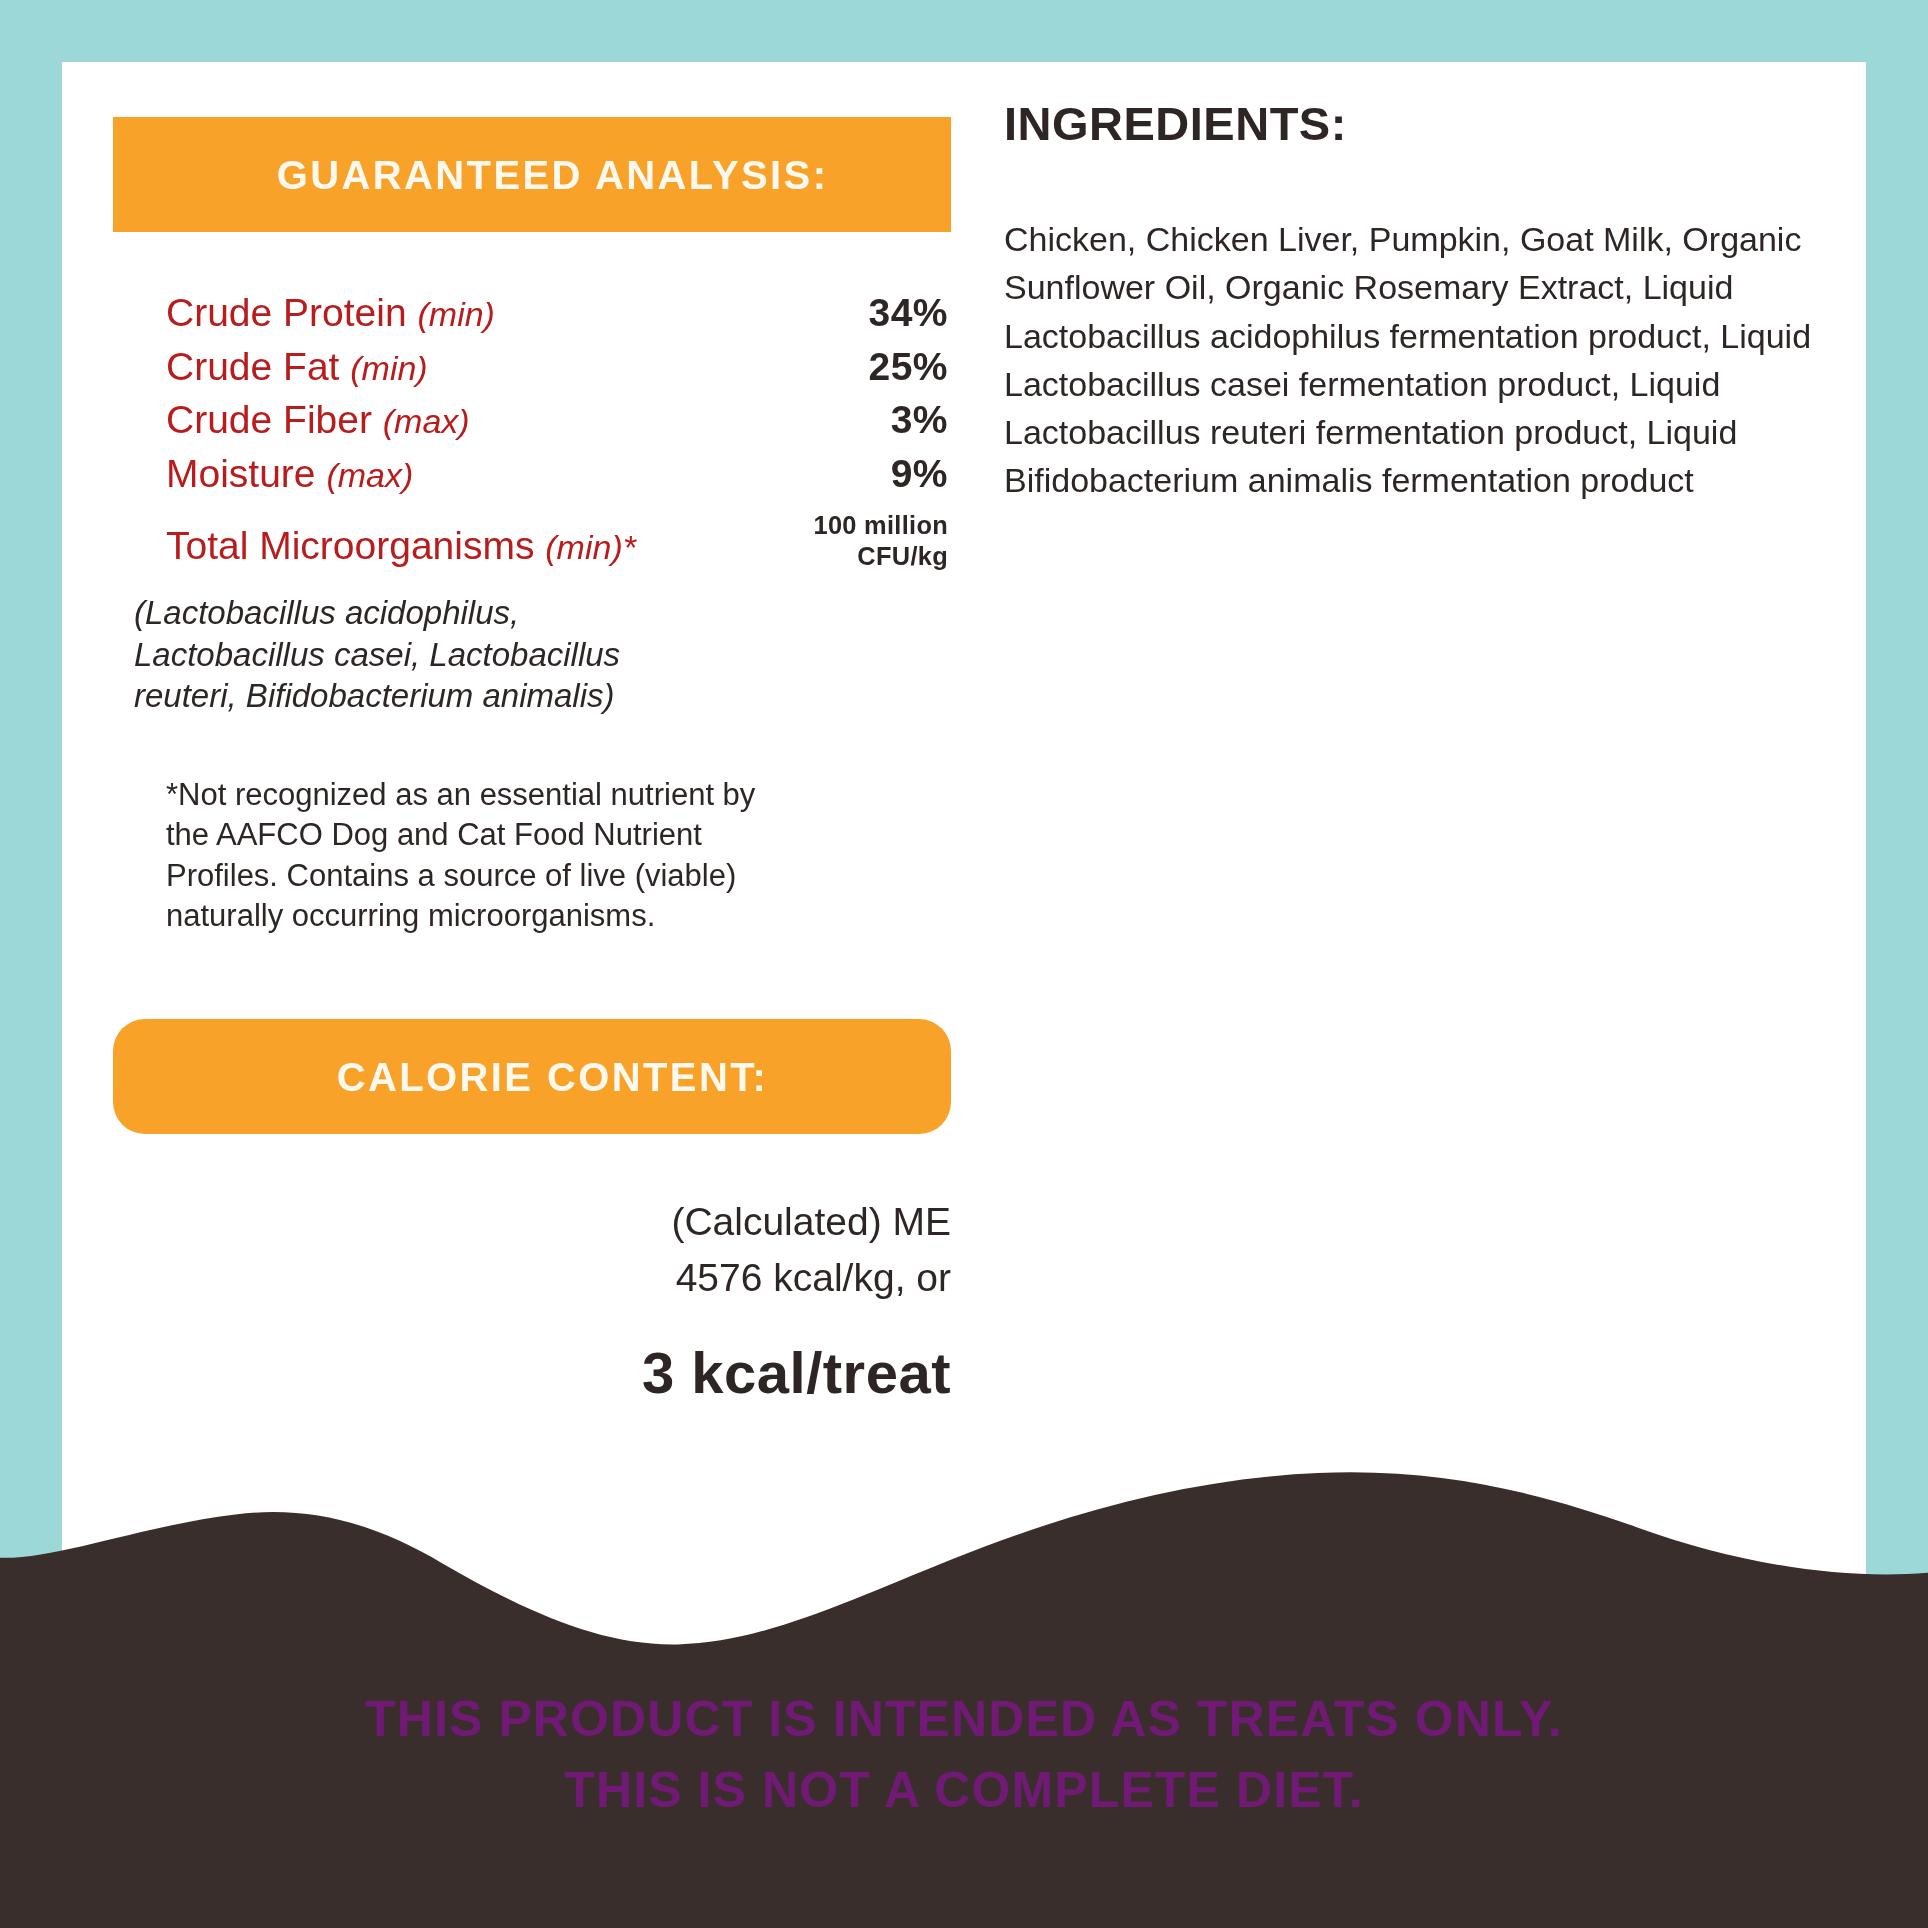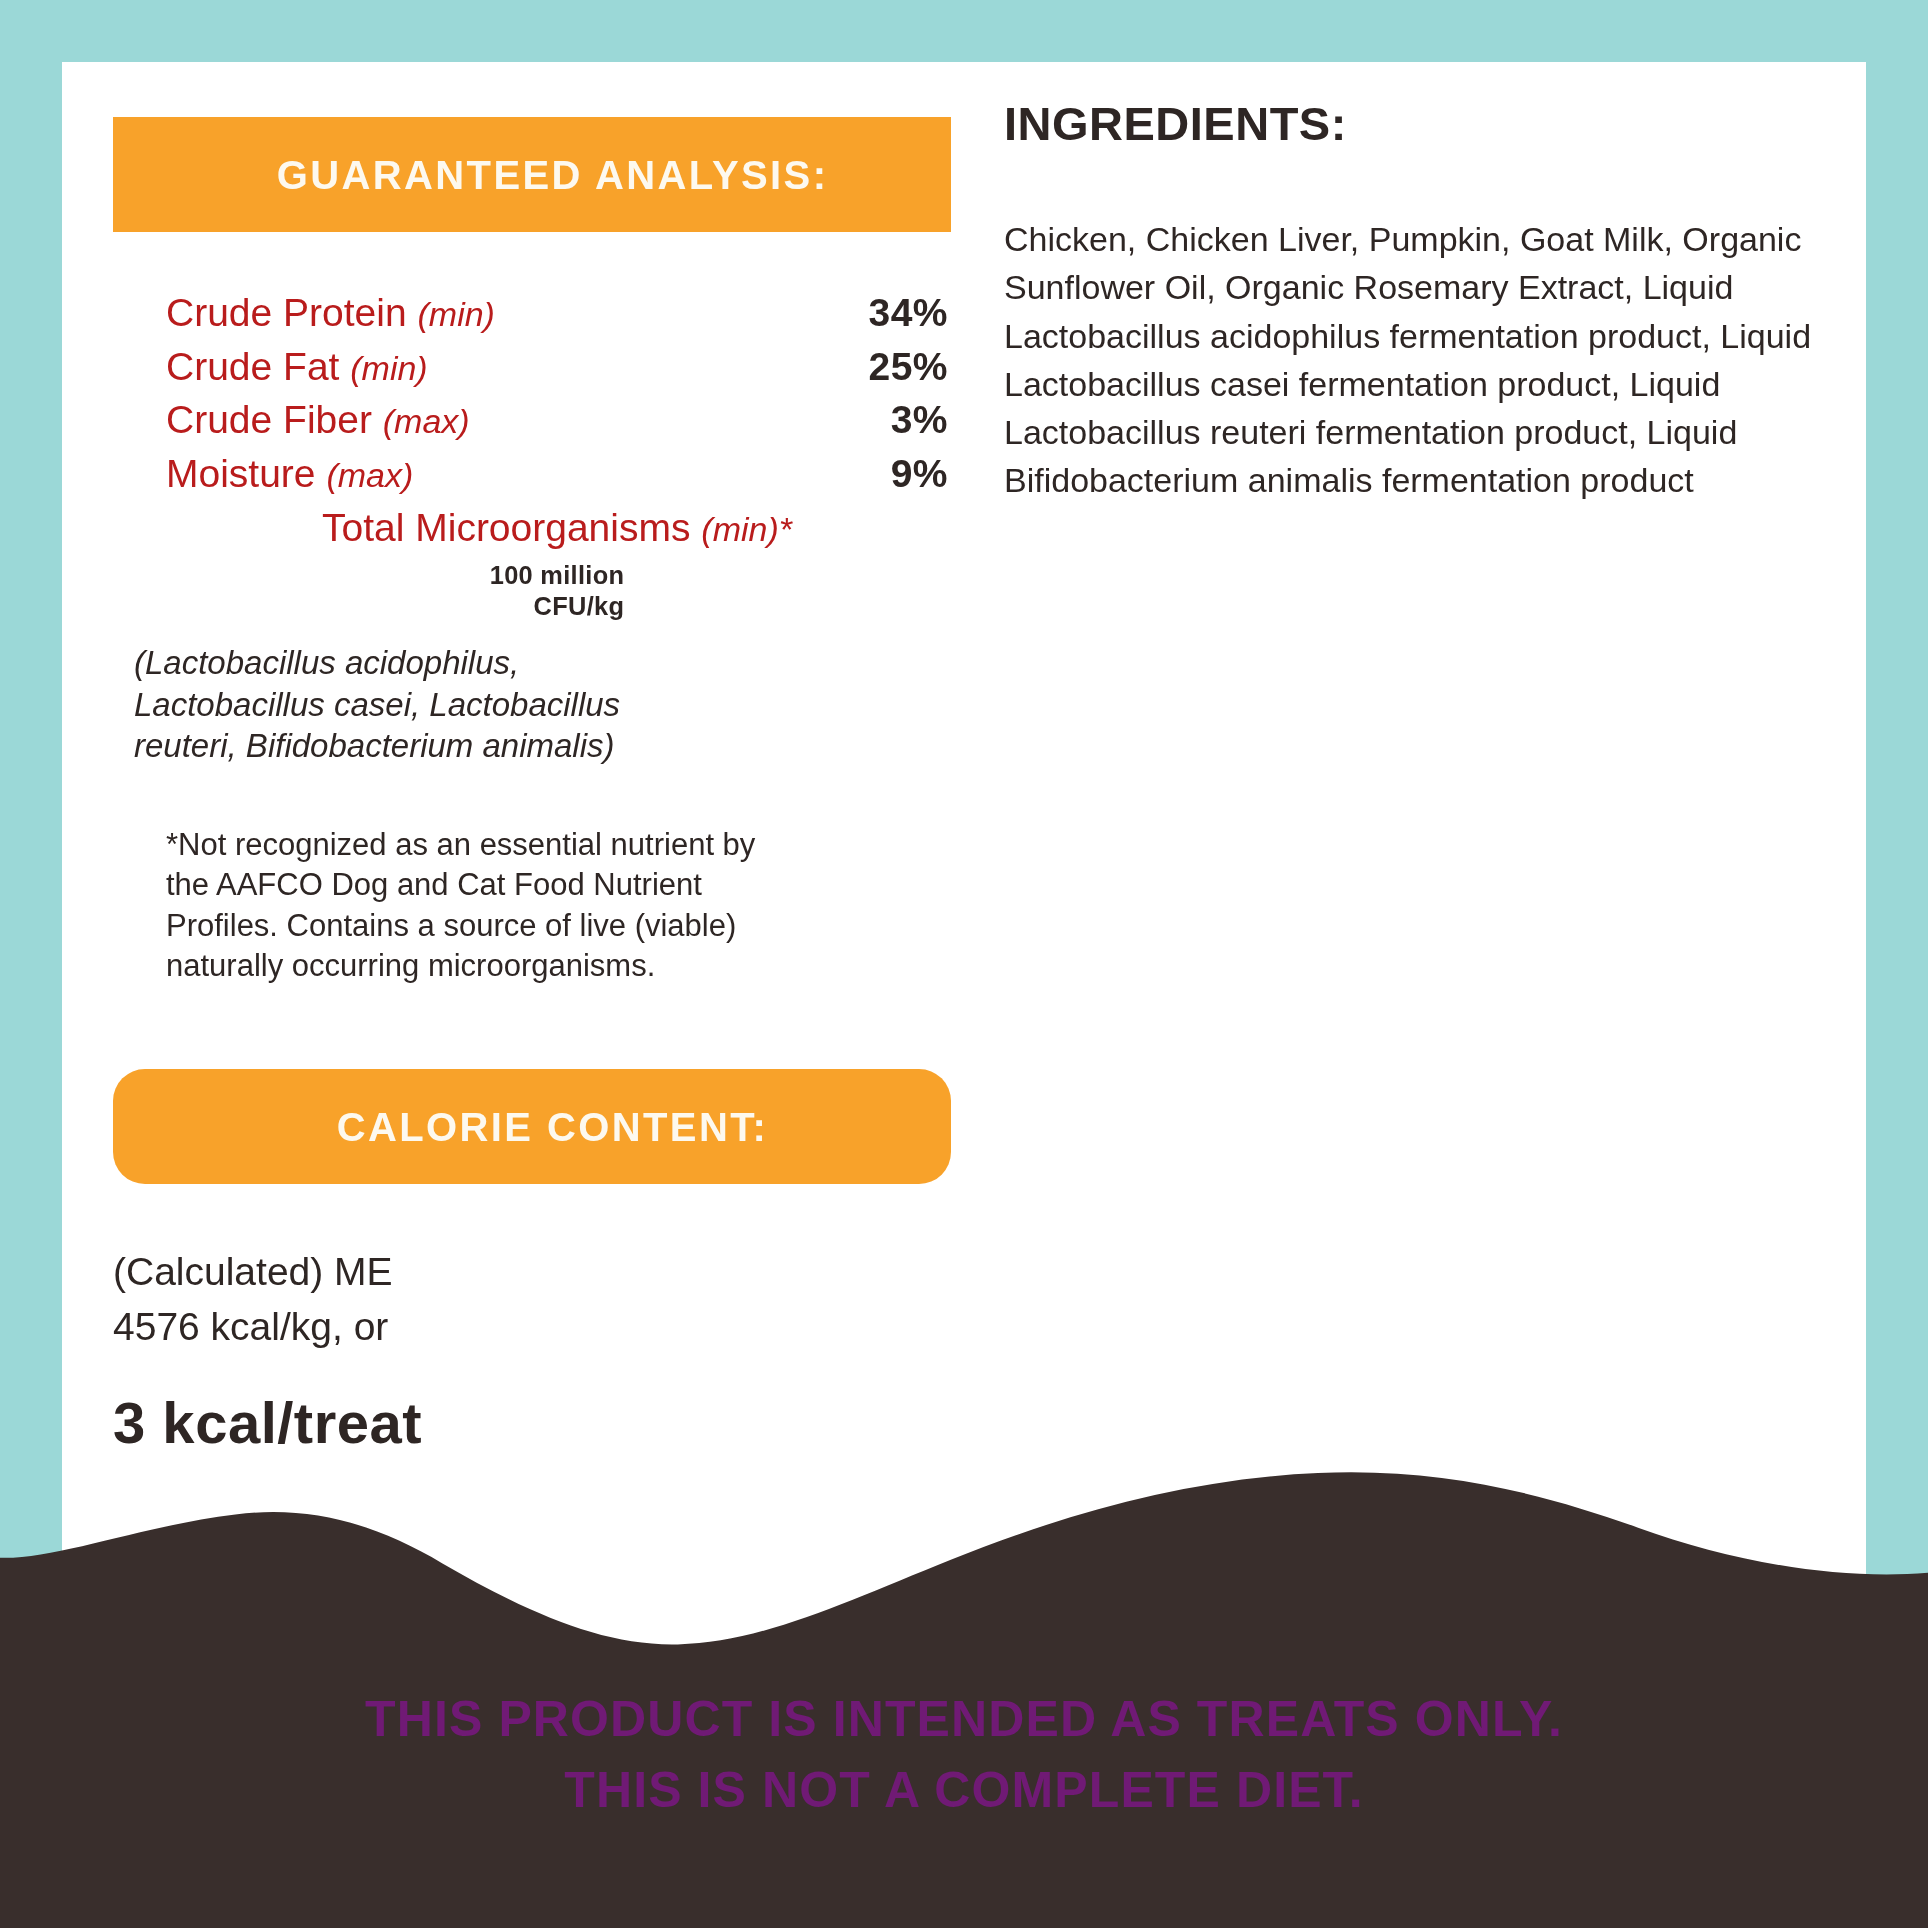--- a/index.html
+++ b/index.html
@@ -86,21 +86,21 @@
     font-size: 34px;
   }
   .ga-value {
     font-size: 39px;
     font-weight: bold;
     color: #2E2624;
     line-height: 1.28;
     white-space: nowrap;
     letter-spacing: 0.5px;
   }
-  .ga-row-micro { align-items: center; margin-bottom: 0; flex-direction: column; }
+  .ga-row-micro { align-items: flex-end; margin-bottom: 0; }
   .ga-value-micro {
     font-size: 25.4px;
     font-weight: bold;
     color: #2E2624;
     line-height: 1.2;
     text-align: right;
     letter-spacing: 0.3px;
     padding-top: 7.5px;
     white-space: pre-line;
   }
@@ -123,21 +123,21 @@
     width: 621px;
     font-size: 31px;
     color: #2E2624;
     line-height: 1.3;
   }
 
   
   .cc-wrap { margin-top: 83px; }
   .cc-body {
     margin-top: 60px;
-    text-align: left;
+    text-align: right;
     width: 838px;
   }
   .cc-line {
     font-size: 39px;
     color: #2E2624;
     line-height: 1.42;
   }
   .cc-big {
     margin-top: 36px;
     font-size: 58px;

